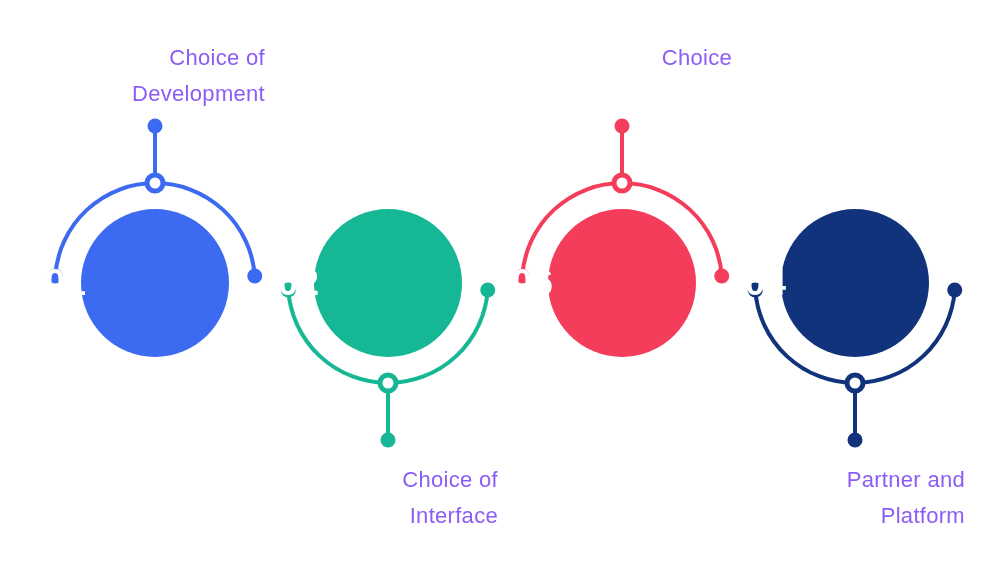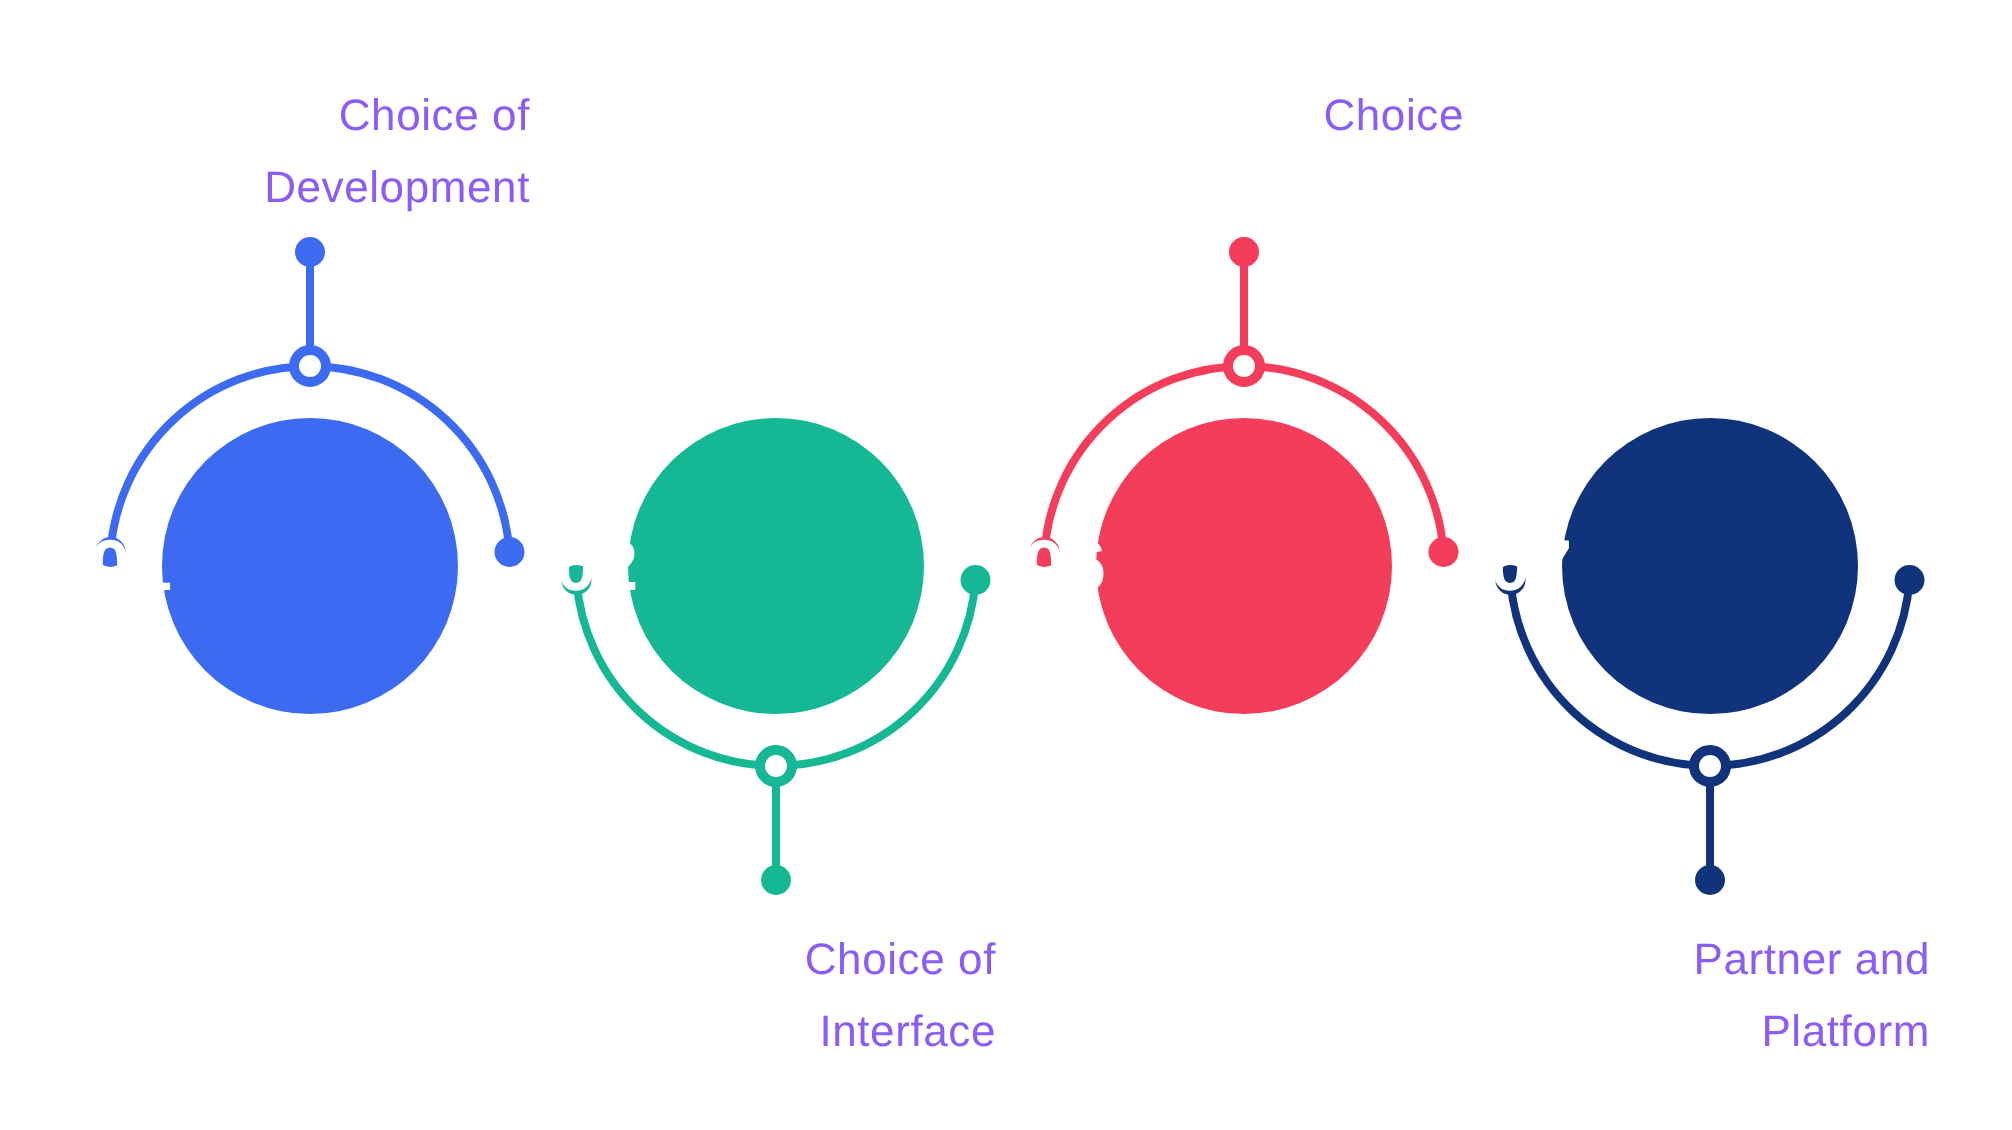--- a/index.html
+++ b/index.html
@@ -98,20 +98,20 @@
   <div class="step" style="left:745px">
     <svg width="220" height="565" viewBox="0 0 220 565">
       <line x1="110" y1="383" x2="110" y2="440" stroke-width="4" stroke="#10337c"></line>
       <circle cx="110" cy="440" r="7.5" fill="#10337c"></circle>
       <path d="M 10.25 290 A 100 100 0 0 0 209.75 290" fill="none" stroke-width="4" stroke="#10337c"></path>
       <circle cx="10.25" cy="290" r="7.5" fill="#10337c"></circle>
       <circle cx="209.75" cy="290" r="7.5" fill="#10337c"></circle>
       <circle cx="110" cy="283" r="74" fill="#10337c"></circle>
       <circle cx="110" cy="383" r="8" fill="#ffffff" stroke-width="5" stroke="#10337c"></circle>
     </svg>
-    <div class="number">07</div>
+    <div class="number">04</div>
     <div class="label bottom">
       <div>Partner and</div>
       <div>Platform</div>
     </div>
   </div>
 
 </div>
 
 </body></html>

